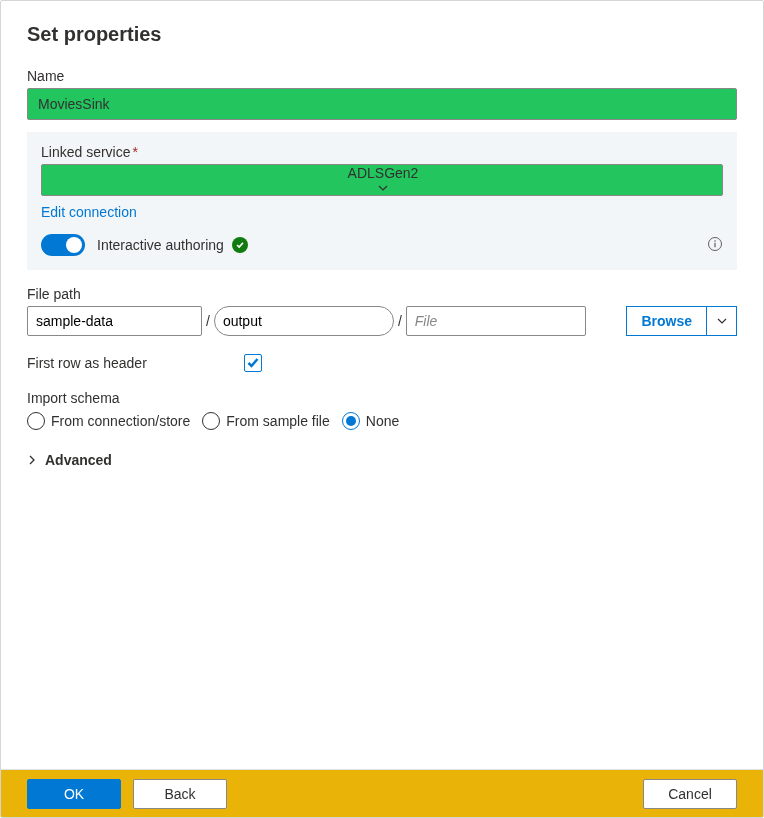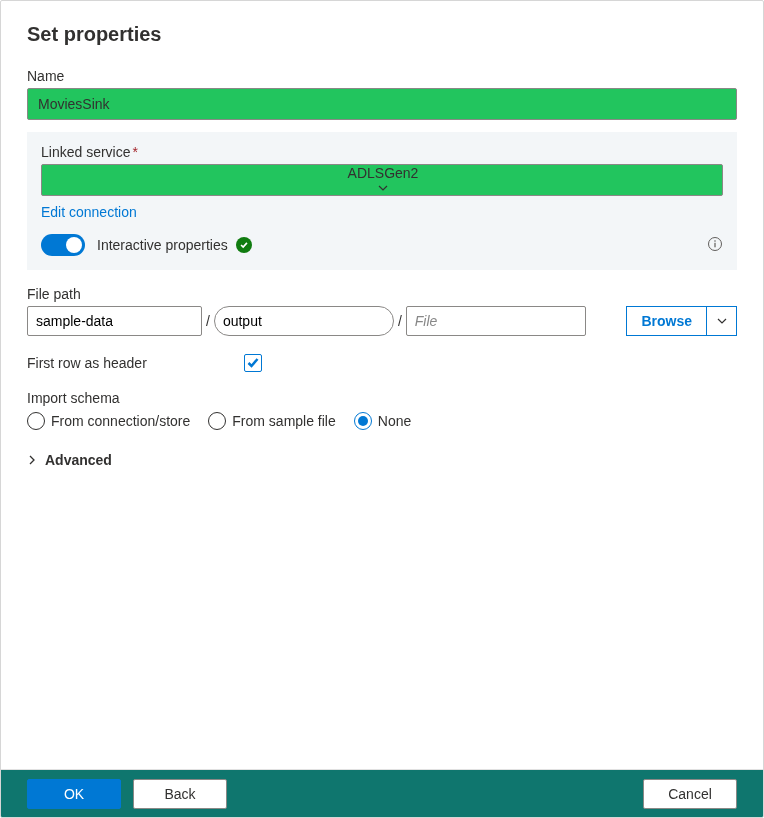--- a/index.html
+++ b/index.html
@@ -179,21 +179,21 @@
     .checkbox svg {
       stroke: #0078d4;
       stroke-width: 2.5;
       fill: none;
       width: 14px;
       height: 14px;
     }
     .radio-row {
       display: flex;
       align-items: center;
-      gap: 18px;
+      gap: 12px;
       margin-top: 6px;
     }
     .radio-item {
       display: flex;
       align-items: center;
       cursor: pointer;
     }
     .radio {
       width: 18px;
       height: 18px;
@@ -231,21 +231,21 @@
     .footer {
       position: absolute;
       bottom: 0;
       left: 0;
       right: 0;
       height: 48px;
       border-top: 1px solid #e1e1e1;
       display: flex;
       align-items: center;
       padding: 0 26px;
-      background: #0f766e;
+      background: #eab308;
     }
     .btn {
       height: 30px;
       min-width: 94px;
       font-size: 14px;
       font-family: inherit;
       cursor: pointer;
       border-radius: 2px;
     }
     .btn-primary {
@@ -285,21 +285,21 @@
         <span>
           <svg width="12" height="12" viewBox="0 0 12 12">
               <path d="M2 4 L6 8 L10 4" fill="none" stroke="#323130" stroke-width="1.2"></path>
             </svg>
         </span>
       </div>
     </div>
     <span class="link-text">Edit connection</span>
     <div class="toggle-row">
       <div class="toggle"></div>
-      <span class="toggle-label">Interactive properties</span>
+      <span class="toggle-label">Interactive authoring</span>
       <span class="badge">
         <svg viewBox="0 0 12 12">
             <path d="M2.5 6 L5 8.5 L9.5 3.5" fill="none" stroke="#fff" stroke-width="2"></path>
           </svg>
       </span>
       <span class="info-icon">
         <svg width="16" height="16" viewBox="0 0 16 16">
             <circle cx="8" cy="8" r="6.5" fill="none" stroke="#605e5c" stroke-width="1"></circle>
             <circle cx="8" cy="5" r="0.8" fill="#605e5c"></circle>
             <rect x="7.4" y="6.8" width="1.2" height="4.5" fill="#605e5c"></rect>

